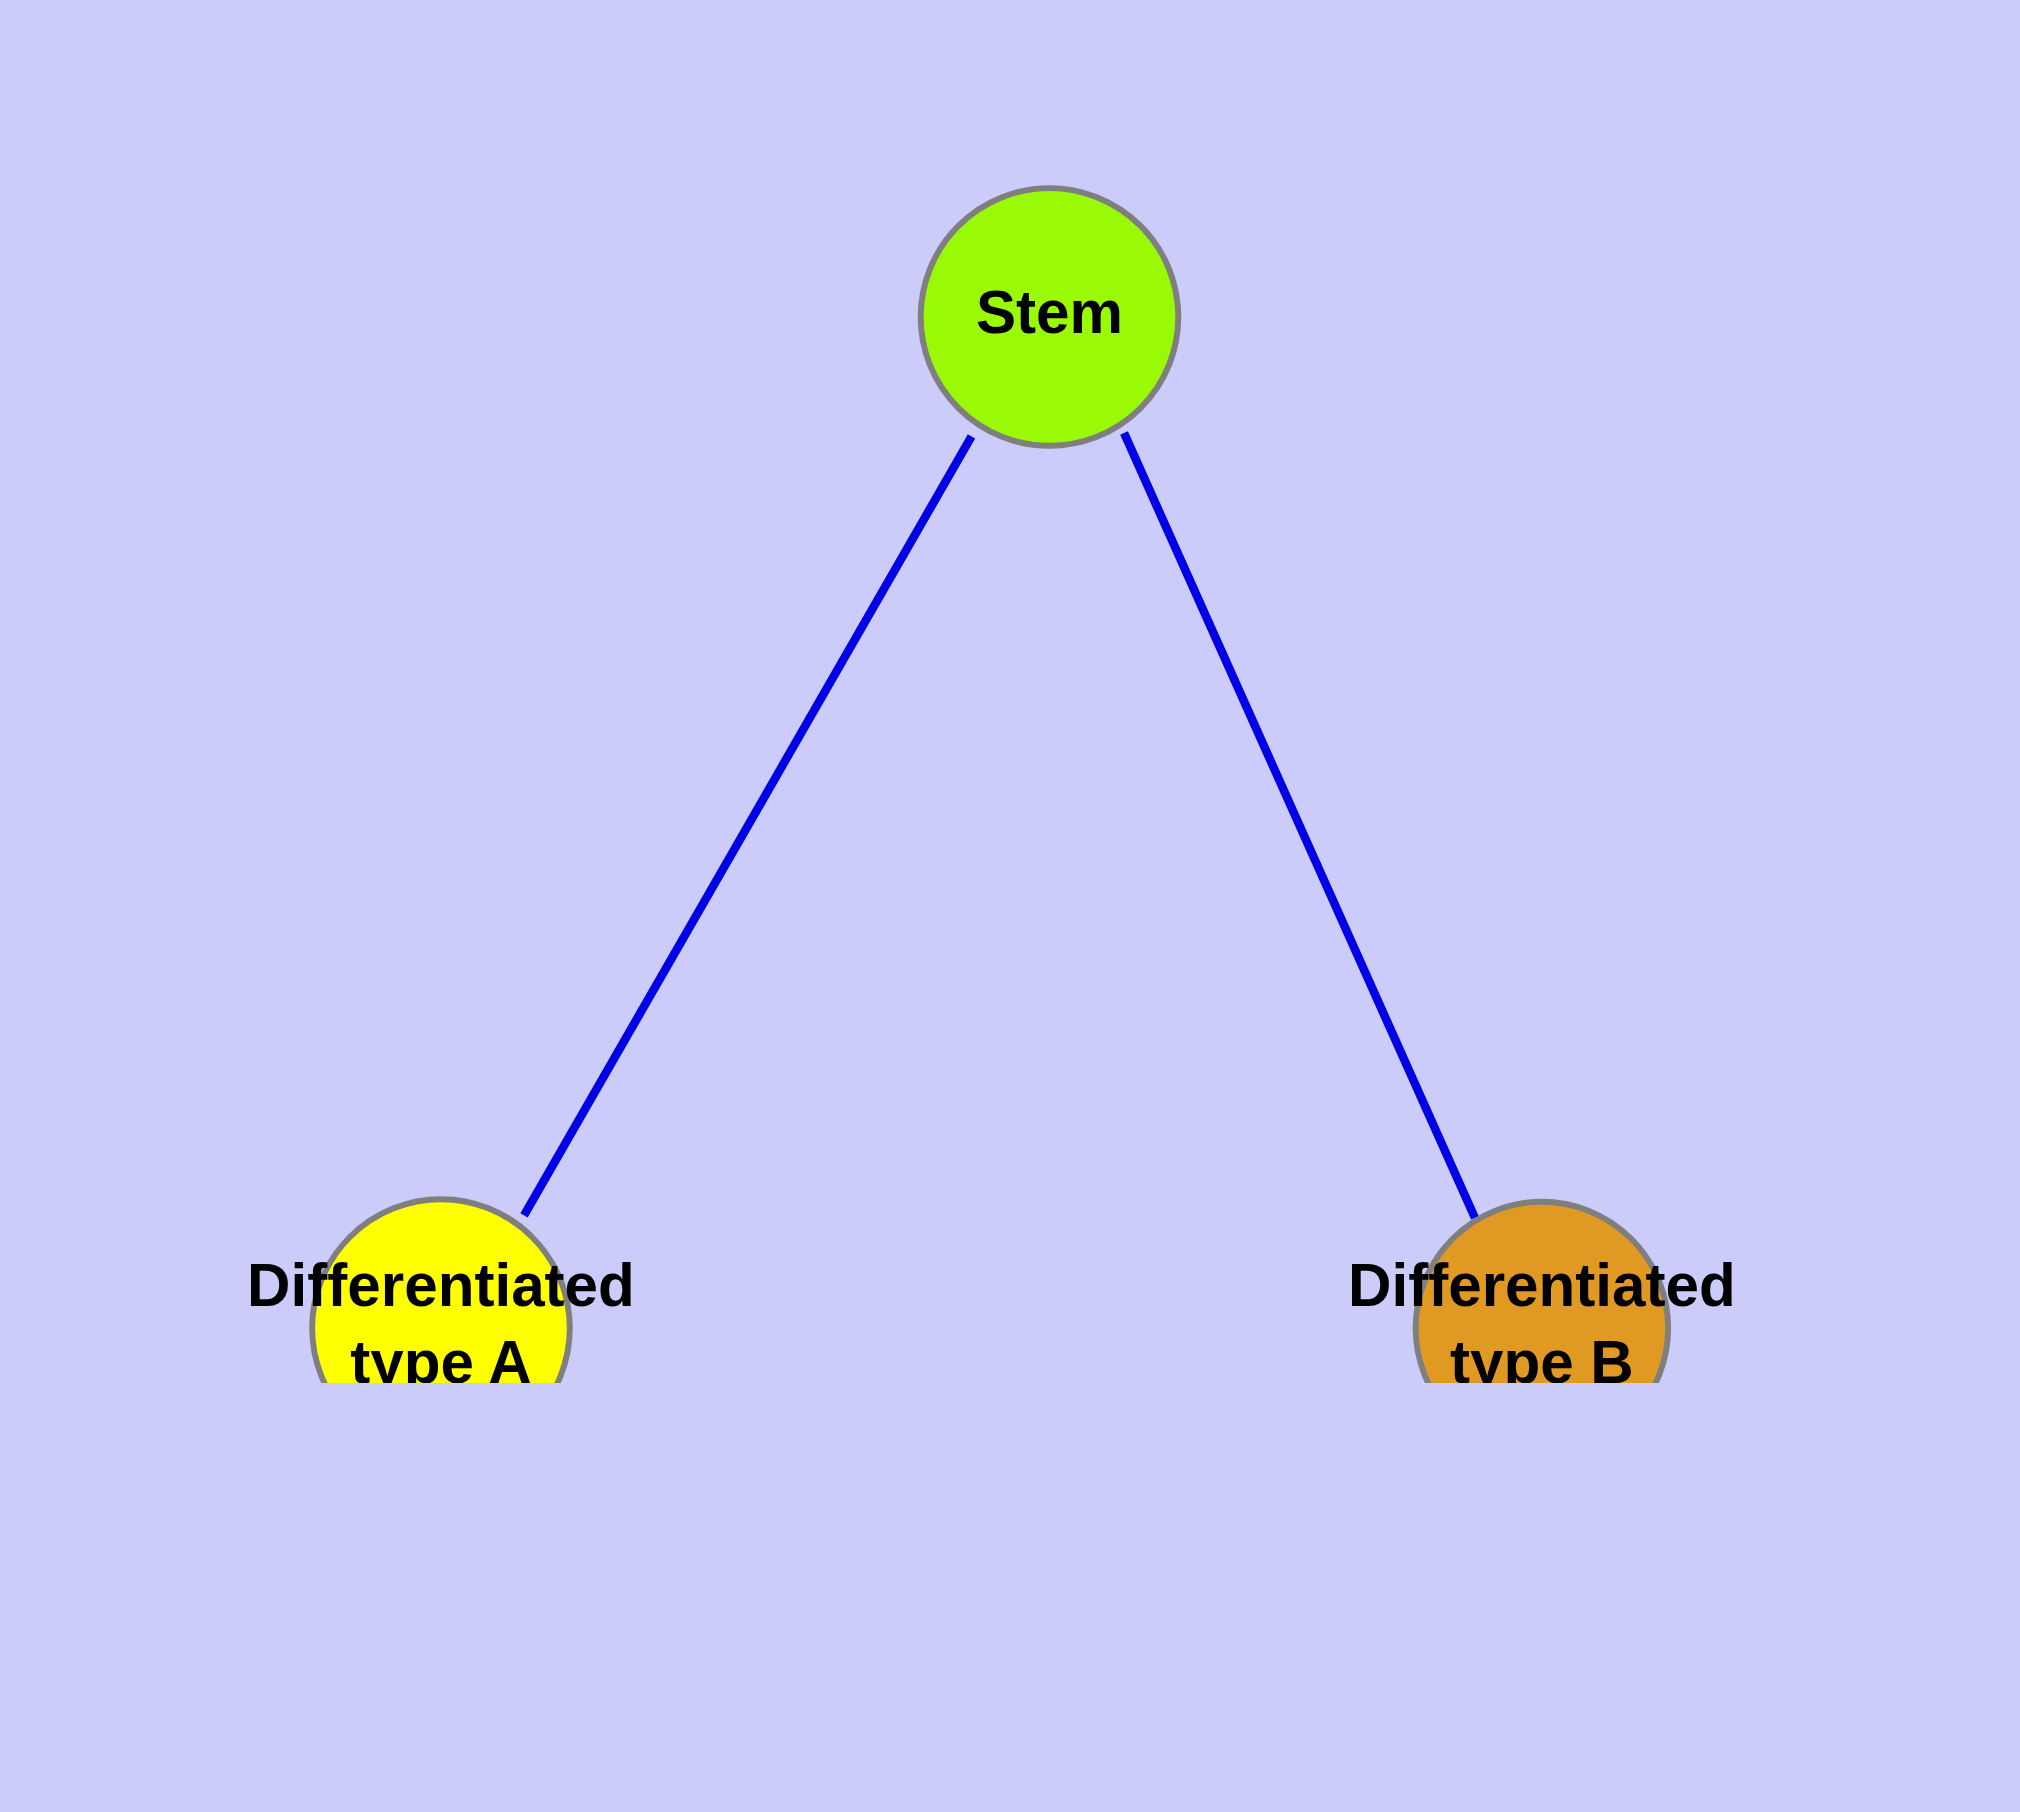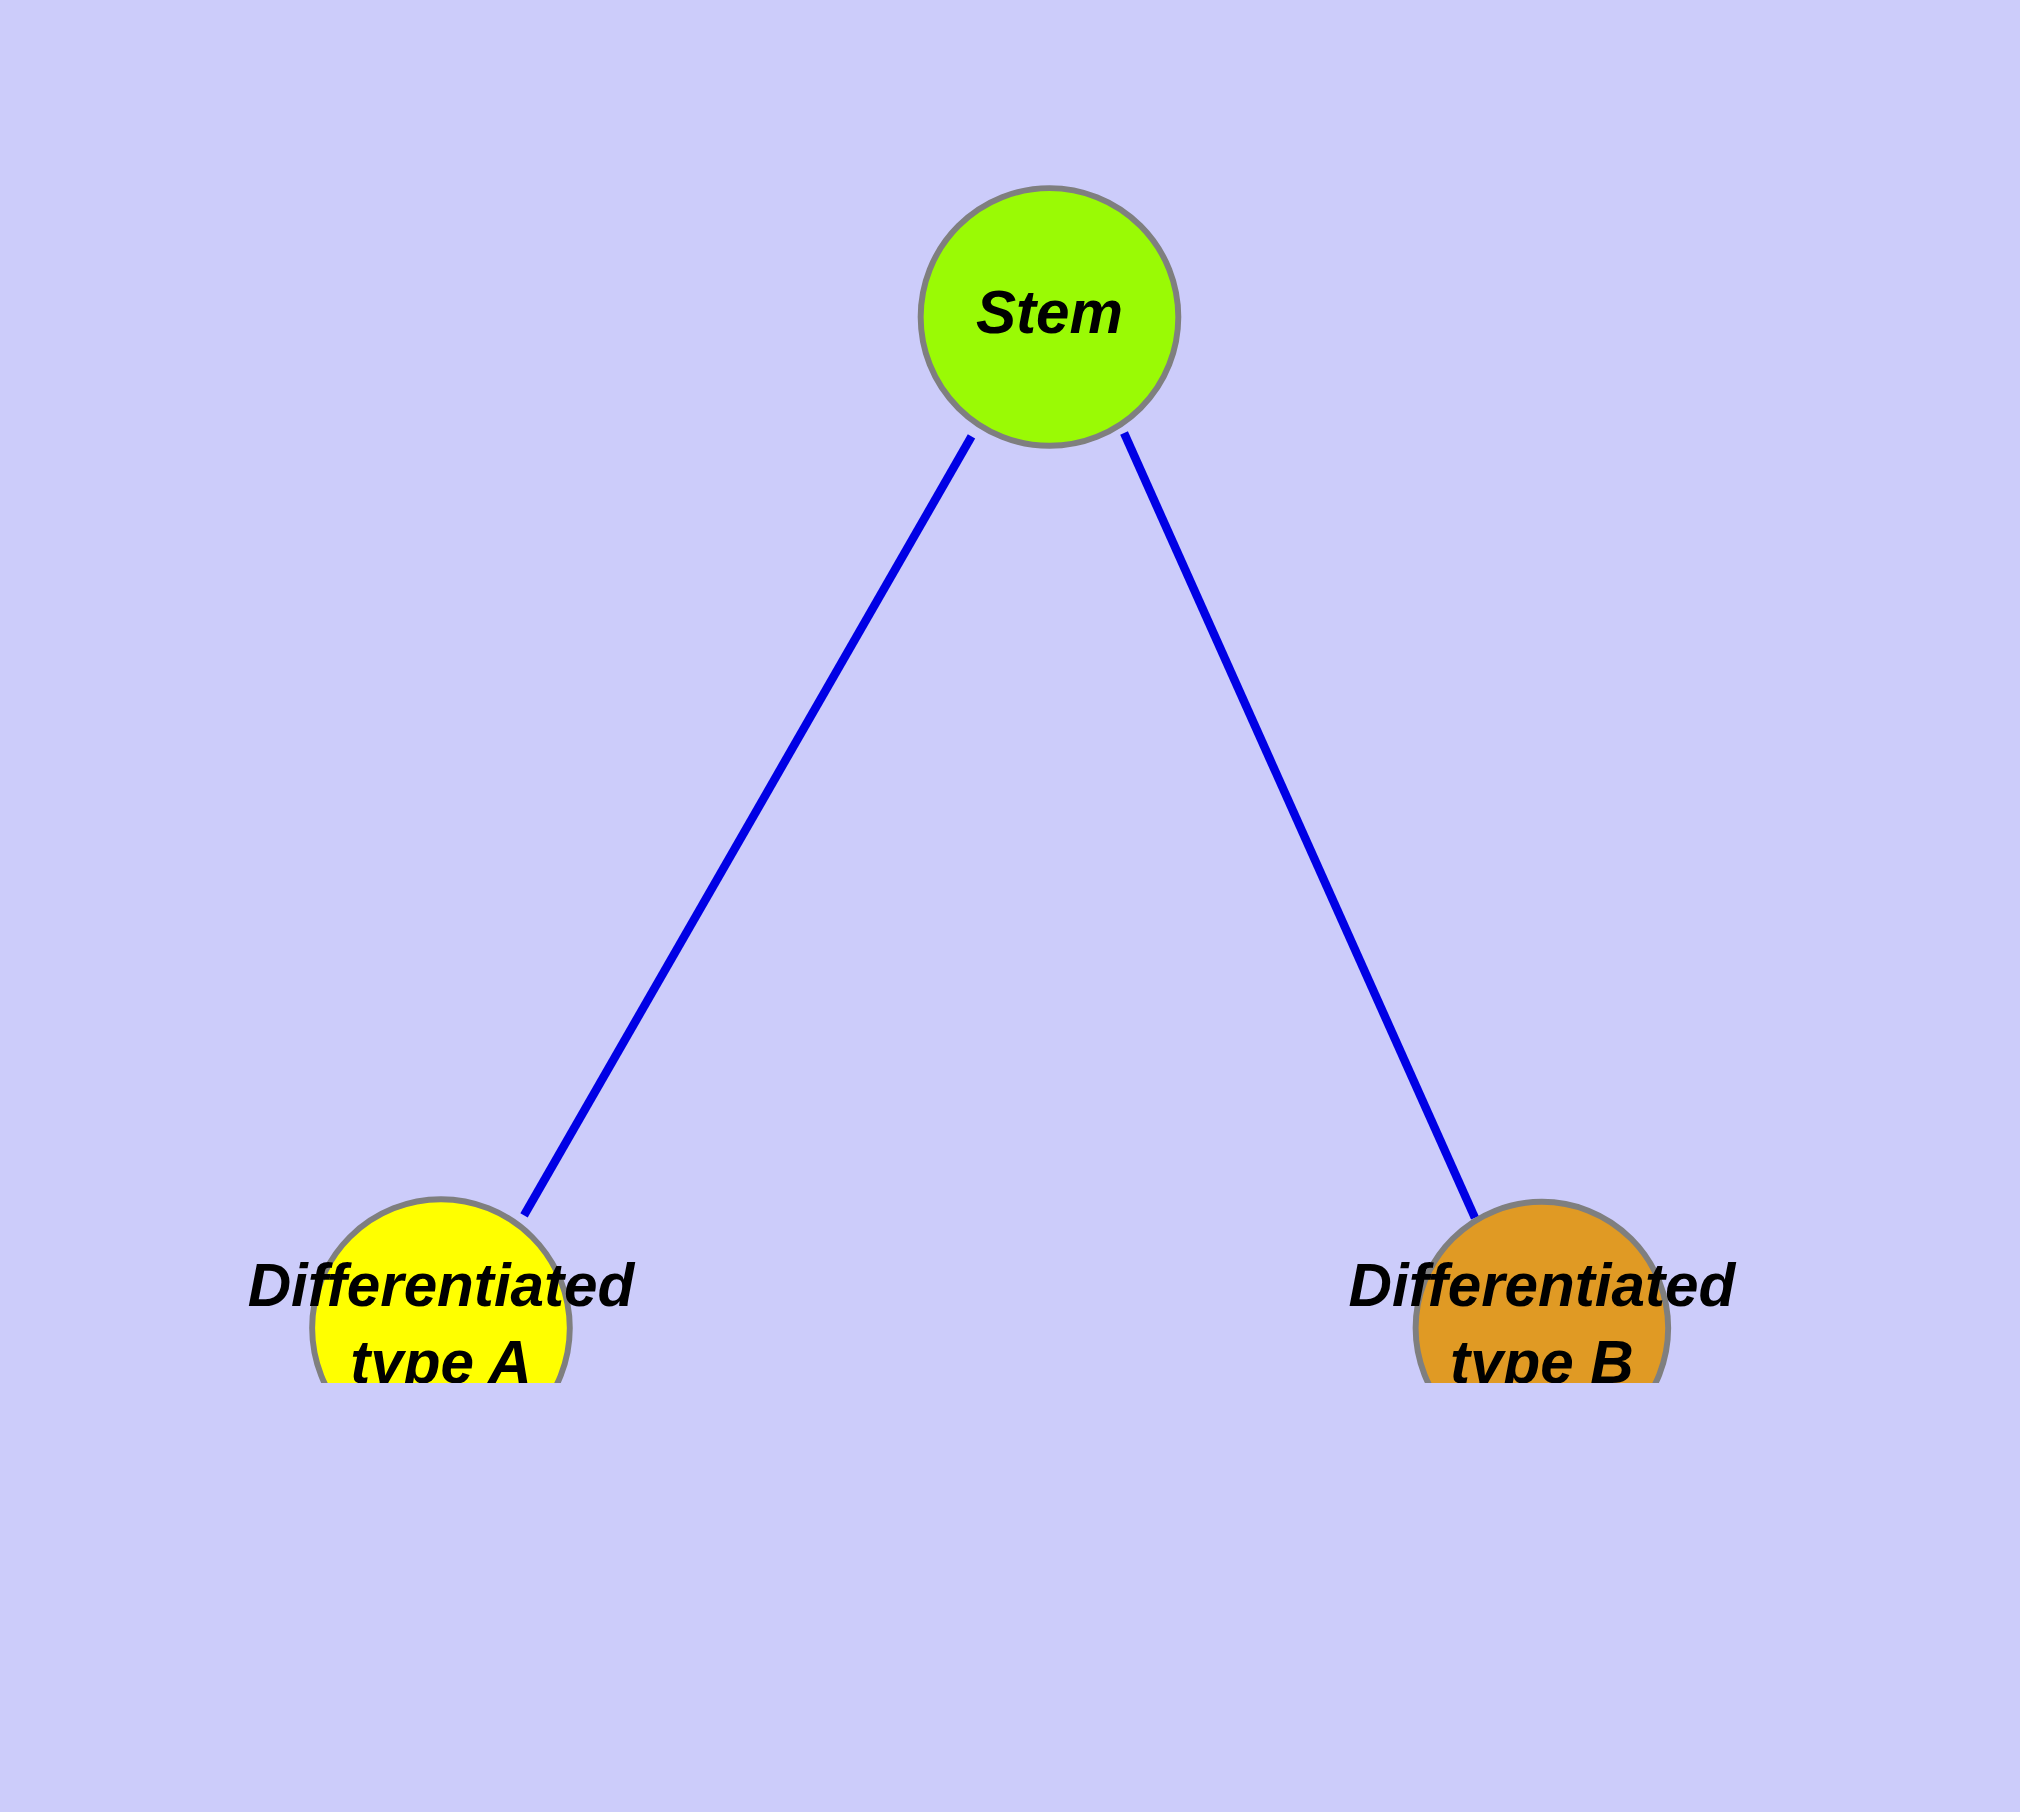--- a/index.html
+++ b/index.html
@@ -44,21 +44,21 @@
     dominant-baseline: middle;
     white-space: pre;
   }
   .node-label-big {
     font-size: 71px;
   }
 </style>
 </head>
 <body>
 
-<div id="canvas-wrap" style="width: 2021px; height: 1383px; background: rgb(204, 204, 250); font-style: italic;">
+<div id="canvas-wrap" style="width: 2021px; height: 1383px; background: rgb(204, 204, 250);">
   <svg id="graph-svg" viewBox="0 0 2384 2138" xmlns="http://www.w3.org/2000/svg" style="width: 2021px; height: 1812px;">
     <rect id="bg-rect" x="0" y="0" width="2384" height="2138" fill="#ccccfa"></rect>
     <g id="edges-layer">
         <line x1="1146" y1="515" x2="618" y2="1434" class="edge-line" stroke="#0000e5" stroke-width="10"></line>
         <line x1="1326" y1="511" x2="1740" y2="1437" class="edge-line" stroke="#0000e5" stroke-width="10"></line>
       </g>
     <g id="nodes-layer">
         <g>
           <circle cx="1238" cy="374" r="152" fill="#9afa05" class="node-circle" stroke="#7f7f7f" stroke-width="7"></circle>
           <text x="1238" y="374" class="node-label node-label-big" font-size="71" fill="#000000"><tspan x="1238" dy="0">Stem</tspan></text>

